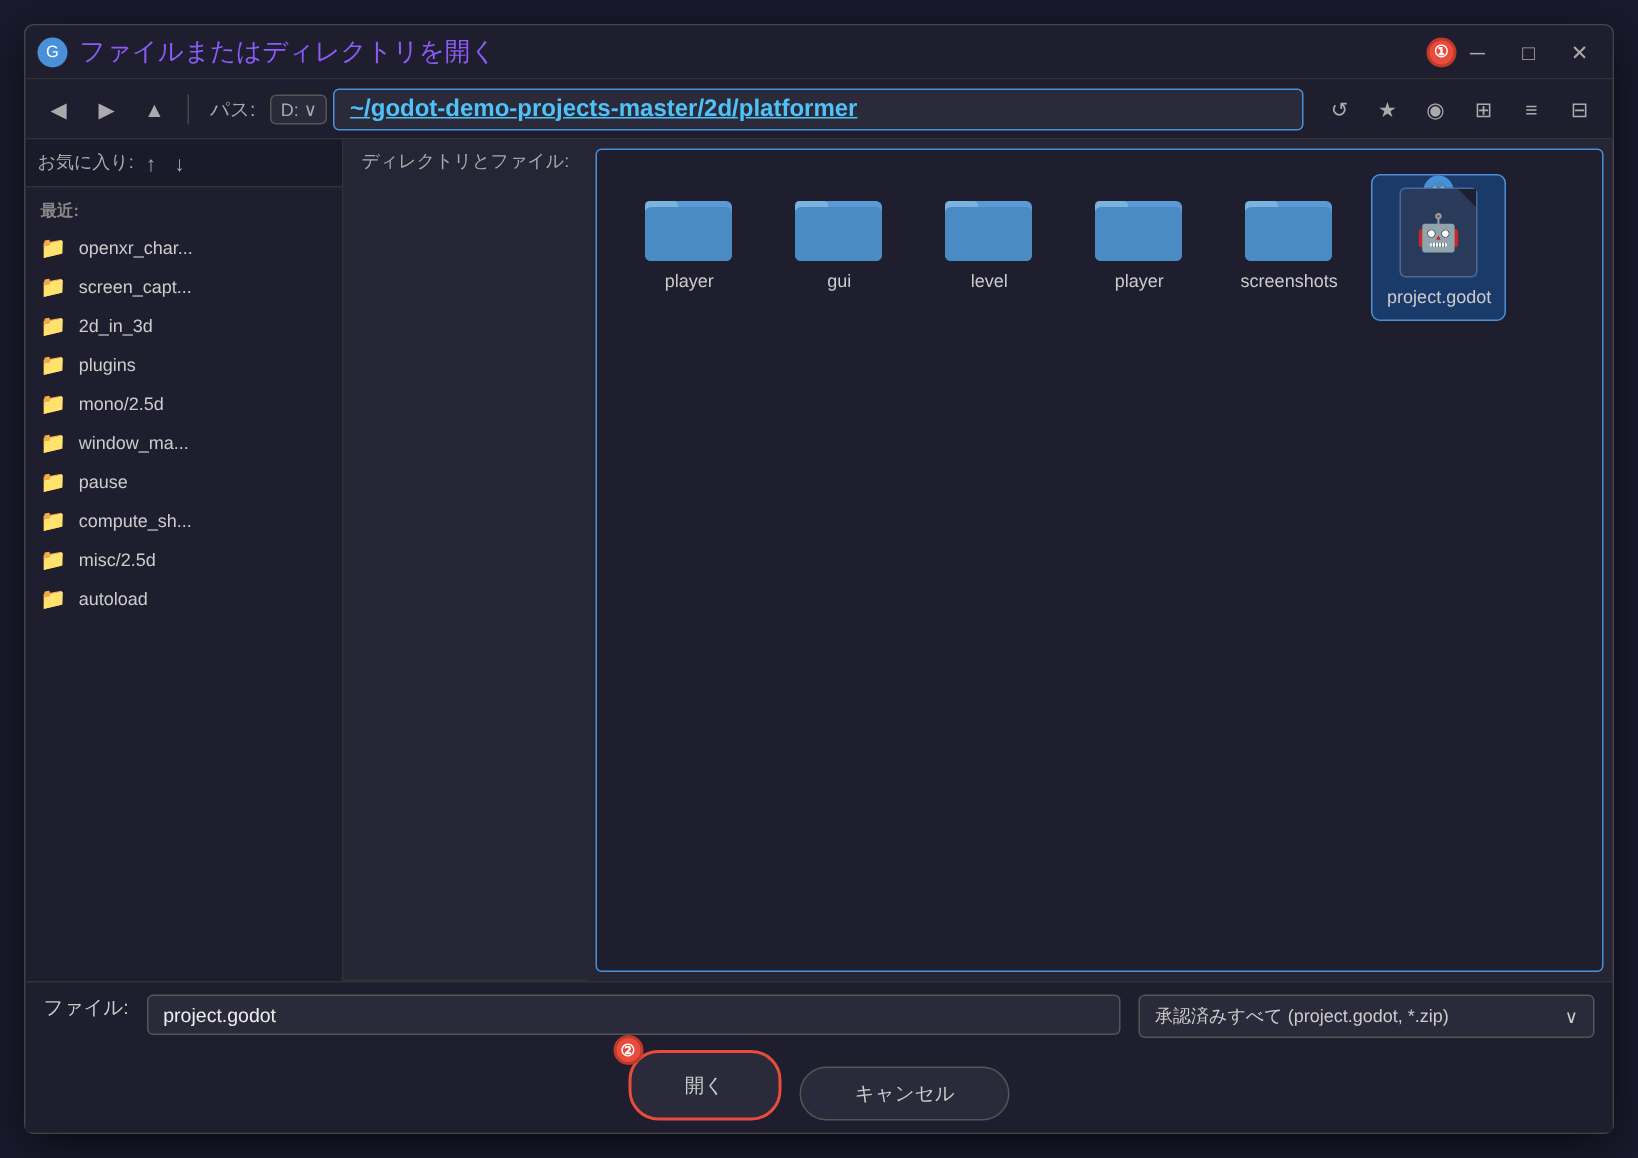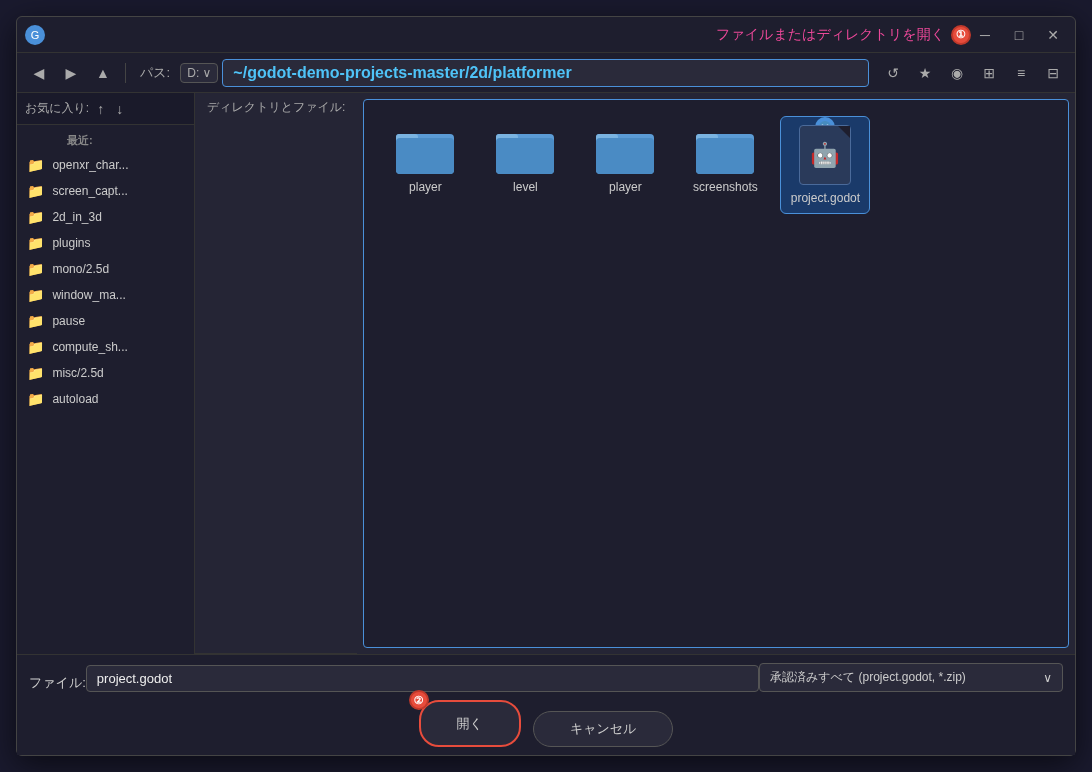--- a/index.html
+++ b/index.html
@@ -42,24 +42,23 @@
       background: #4a90d9;
       border-radius: 50%;
       display: flex;
       align-items: center;
       justify-content: center;
       font-size: 11px;
       color: white;
       flex-shrink: 0;
     }
     .titlebar-title {
-      color: #ec4899;
-      font-size: 14px;
-      flex: 1;
-      text-align: right;
+      color: #8b5cf6;
+      font-size: 17px;
+      flex: 1;
     }
     .annotation-badge {
       width: 20px;
       height: 20px;
       background: #e74c3c;
       border: 2px solid #c0392b;
       border-radius: 50%;
       color: white;
       font-size: 11px;
       font-weight: bold;
@@ -131,37 +130,38 @@
       flex: 1;
       background: #2a2a3a;
       border: 1px solid #4a90d9;
       border-radius: 4px;
       color: #4fc3f7;
       font-size: 16px;
       font-weight: bold;
       padding: 4px 10px;
       display: flex;
       align-items: center;
+      text-decoration: underline;
     }
     .toolbar-right-btns {
       display: flex;
       gap: 4px;
       margin-left: 6px;
     }
 
     
     .content {
       display: flex;
       flex: 1;
       overflow: hidden;
     }
 
     
     .sidebar {
-      width: 178px;
+      width: 212px;
       background: #1e1e2e;
       border-right: 1px solid #333;
       display: flex;
       flex-direction: column;
       flex-shrink: 0;
       overflow: hidden;
     }
     .sidebar-favorites-bar {
       display: flex;
       align-items: center;
@@ -183,21 +183,20 @@
       font-size: 14px;
       cursor: pointer;
       padding: 2px 4px;
       border-radius: 3px;
     }
     .sidebar-section-label {
       color: #888;
       font-size: 11px;
       padding: 8px 10px 4px;
       font-weight: bold;
-      margin-left: 40px;
     }
     .sidebar-items-scroll {
       flex: 1;
       overflow-y: auto;
       overflow-x: hidden;
     }
     .sidebar-items-scroll::-webkit-scrollbar { width: 6px; }
     .sidebar-items-scroll::-webkit-scrollbar-track { background: #1e1e2e; }
     .sidebar-items-scroll::-webkit-scrollbar-thumb { background: #444; border-radius: 3px; }
     .sidebar-item {
@@ -315,22 +314,22 @@
       border-top: 1px solid #333;
       background: #1e1e2e;
       padding: 8px 12px;
       display: flex;
       flex-direction: column;
       gap: 8px;
       flex-shrink: 0;
     }
     .bottom-row {
       display: flex;
-      align-items: flex-end;
-      gap: 0;
+      align-items: flex-start;
+      gap: 12px;
     }
     .file-label {
       color: #ccc;
       font-size: 13px;
       white-space: nowrap;
     }
     .file-input {
       flex: 1;
       background: #2a2a3a;
       border: 1px solid #555;
@@ -491,20 +490,30 @@
             <div class="folder-icon">
               <svg viewBox="0 0 58 50">
                 <rect x="0" y="10" width="58" height="40" rx="4" fill="#5b9bd5"></rect>
                 <rect x="0" y="10" width="22" height="8" rx="3" fill="#7ab3e0"></rect>
                 <rect x="0" y="14" width="58" height="36" rx="4" fill="#4a8bc4"></rect>
               </svg>
             </div>
             <span class="file-name">player</span>
           </div>
 
+          <div class="file-item">
+            <div class="folder-icon">
+              <svg viewBox="0 0 58 50">
+                <rect x="0" y="10" width="58" height="40" rx="4" fill="#5b9bd5"></rect>
+                <rect x="0" y="10" width="22" height="8" rx="3" fill="#7ab3e0"></rect>
+                <rect x="0" y="14" width="58" height="36" rx="4" fill="#4a8bc4"></rect>
+              </svg>
+            </div>
+            <span class="file-name">gui</span>
+          </div>
 
           <div class="file-item">
             <div class="folder-icon">
               <svg viewBox="0 0 58 50">
                 <rect x="0" y="10" width="58" height="40" rx="4" fill="#5b9bd5"></rect>
                 <rect x="0" y="10" width="22" height="8" rx="3" fill="#7ab3e0"></rect>
                 <rect x="0" y="14" width="58" height="36" rx="4" fill="#4a8bc4"></rect>
               </svg>
             </div>
             <span class="file-name">level</span>

